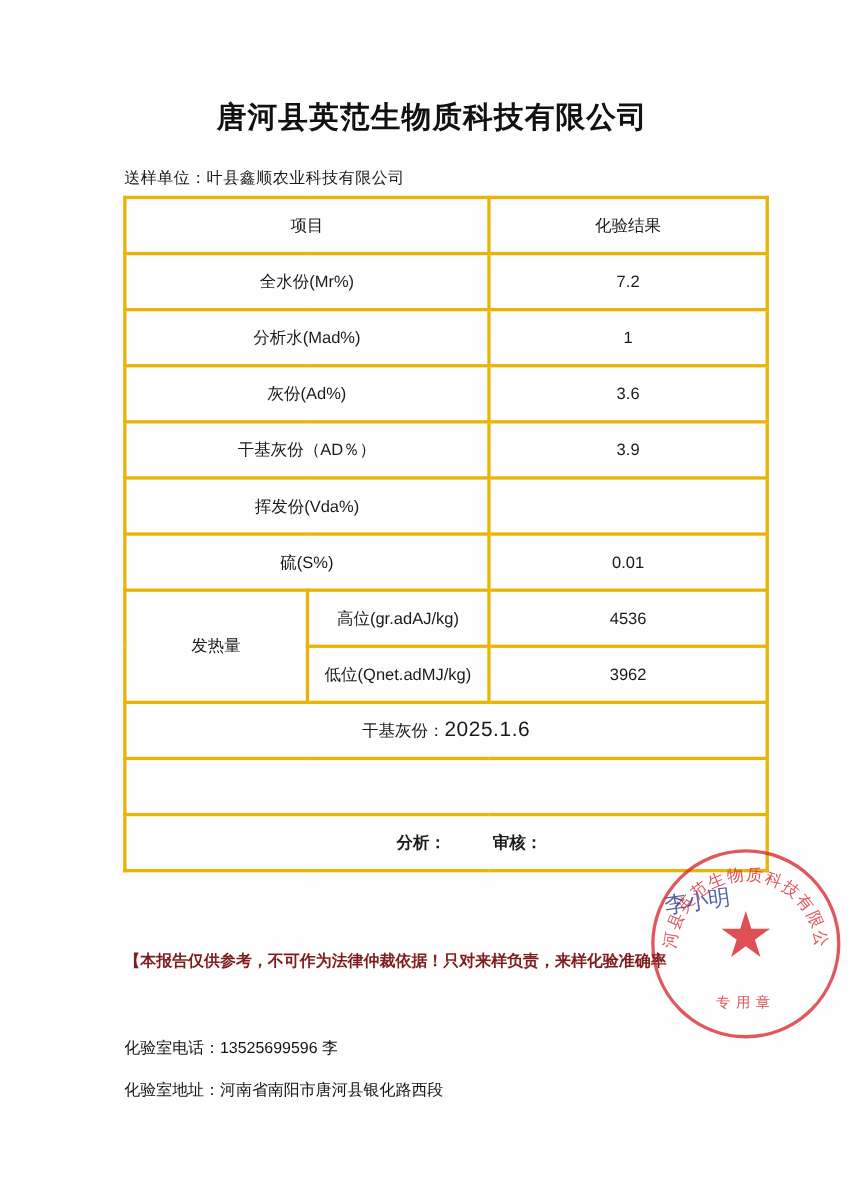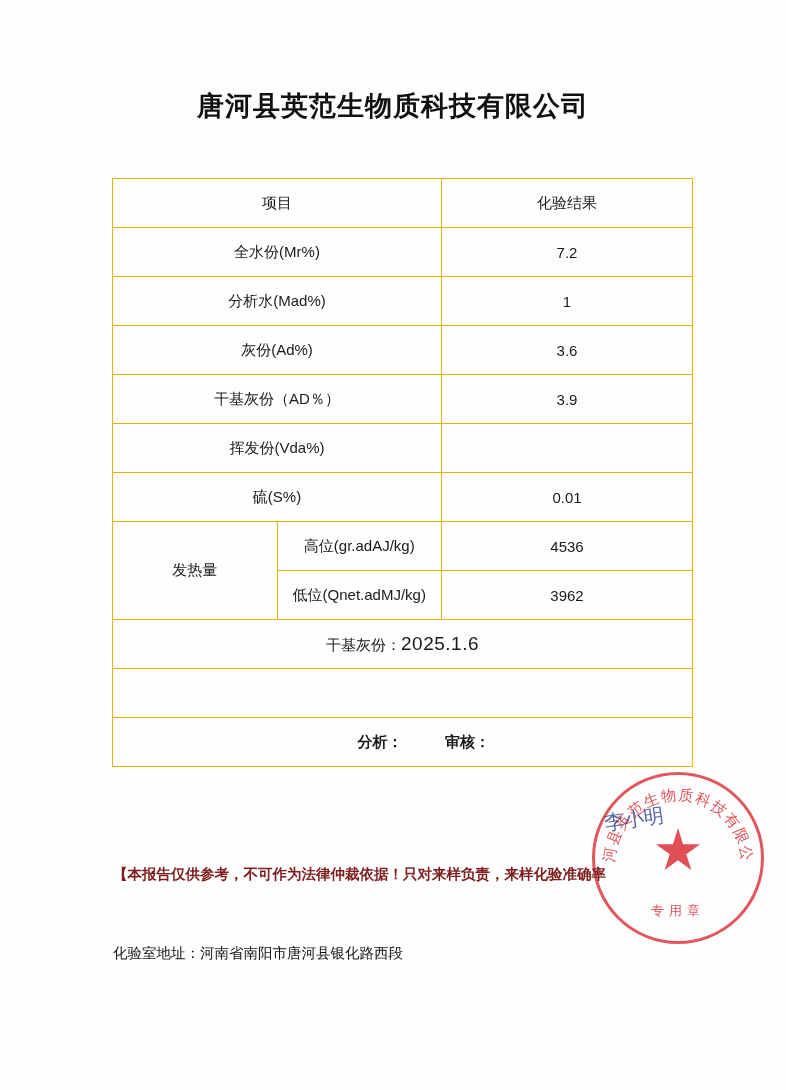--- a/index.html
+++ b/index.html
@@ -39,21 +39,21 @@
   }
   table.report {
     position: absolute;
     left: 112px;
     top: 178px;
     width: 562px;
     border-collapse: collapse;
     table-layout: fixed;
   }
   table.report td {
-    border: 1px solid #eab308;
+    border: 3px solid #eab308;
     text-align: center;
     vertical-align: middle;
     font-size: 15px;
     color: #1a1a1a;
     height: 48px;
     padding: 0 4px;
     margin-left: 24px;
   }
   td.label { width: 320px; }
   td.value { width: 242px; font-size: 16px; }
@@ -156,20 +156,23 @@
     font-family: "Liberation Serif", serif;
   }
 </style>
 </head>
 <body>
 
 <div class="page">
 
   <div class="title">唐河县英范生物质科技有限公司</div>
 
+  <div class="supplier-line">
+    <span>送样单位：</span><span>叶县鑫顺农业科技有限公司</span>
+  </div>
 
   <table class="report">
     <tbody>
       <tr>
         <td class="label head" colspan="2">项目</td>
         <td class="value head">化验结果</td>
       </tr>
 
       <tr>
         <td class="label" colspan="2">全水份(Mr%)</td>
@@ -239,16 +242,17 @@
     <div class="star"></div>
     <div class="bottom-text">专用章</div>
   </div>
   <div class="stamp-sig">李小明</div>
 
   <div class="notes">
     <div>【本报告仅供参考，不可作为法律仲裁依据！只对来样负责，来样化验准确率</div>
   </div>
 
   <div class="contact">
+    <div>化验室电话：13525699596 李</div>
     <div>化验室地址：河南省南阳市唐河县银化路西段</div>
   </div>
 
 </div>
 
 </body></html>

